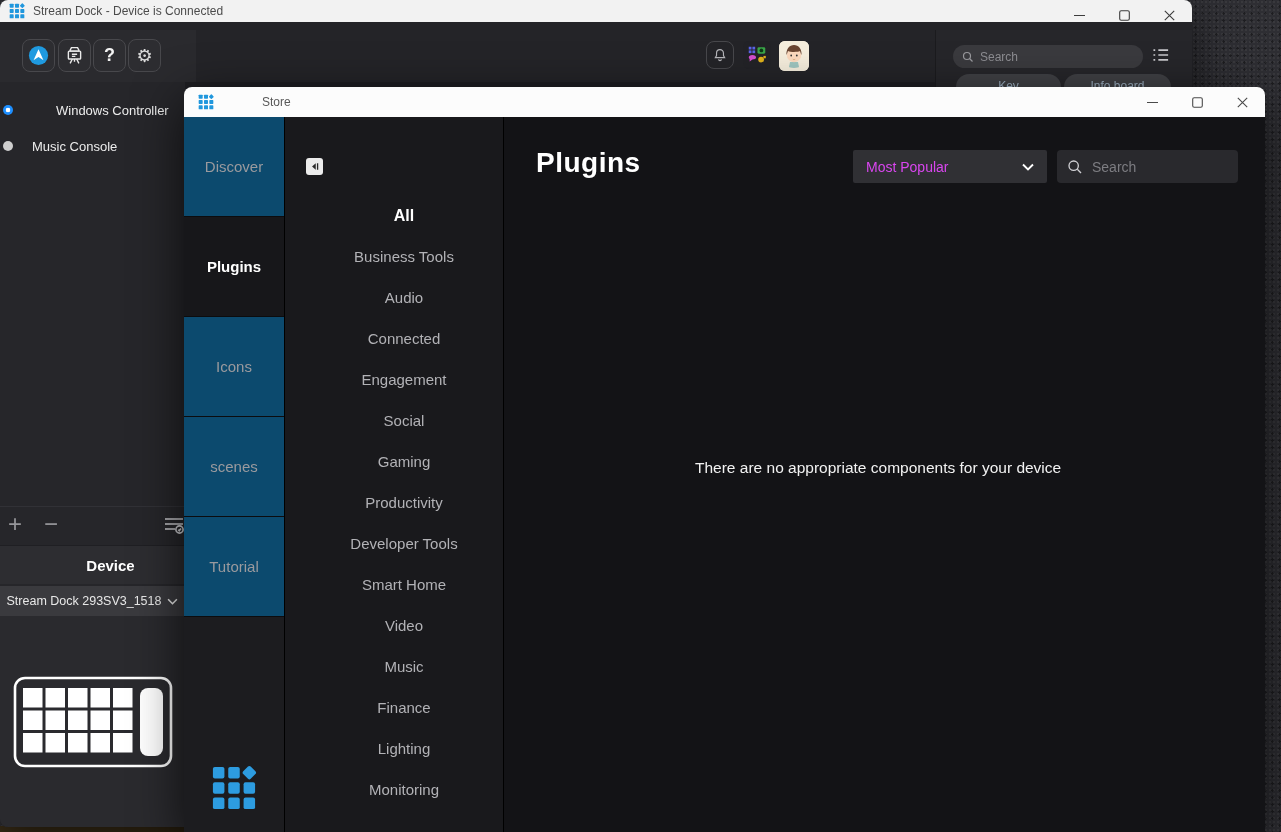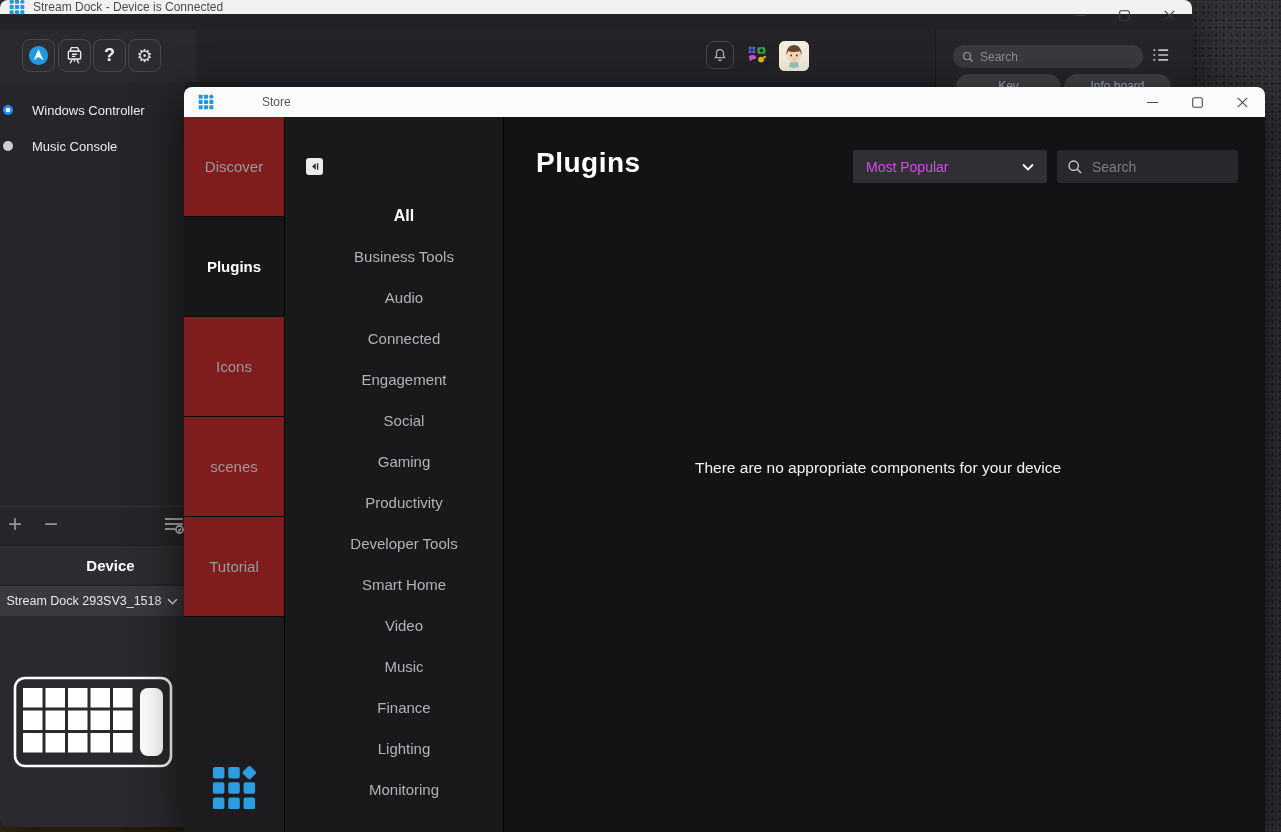--- a/index.html
+++ b/index.html
@@ -22,21 +22,21 @@
     background:#3a2d17; z-index:0; }
 
   svg{ display:block; }
 
   
   .main-window{
     position:absolute; left:0; top:0; width:1192px; height:827px;
     border-radius:8px; overflow:hidden; z-index:1;
     background:#232327; box-shadow:0 10px 40px rgba(0,0,0,.6);
   }
-  .mw-titlebar{ height:14px; background:#f2f2f2; display:flex; align-items:center; position:relative; }
+  .mw-titlebar{ height:22px; background:#f2f2f2; display:flex; align-items:center; position:relative; }
   .mw-titlebar .app-ico{ margin-left:9px; width:16px; height:16px; }
   .mw-title{ margin-left:8px; font-size:12px; color:#4b4b4b; }
   .win-controls{ position:absolute; right:0; top:0; height:30px; display:flex; }
   .win-ctl{ width:45px; height:30px; display:flex; align-items:center; justify-content:center; }
 
   .mw-toolbar{ position:absolute; top:30px; left:0; width:100%; height:52px; background:#242428; }
   .mw-toolbar .left-seg{ position:absolute; left:0; top:0; width:196px; height:52px; background:#2a2a2e; }
   .tb-btn{ position:absolute; top:9px; width:33px; height:33px; border:1px solid #48484c;
     border-radius:8px; background:#2d2d31; display:flex; align-items:center; justify-content:center; }
   .tb-q{ font-size:18px; font-weight:bold; color:#f2f2f2; }
@@ -94,21 +94,21 @@
     border-radius:8px 8px 0 0; overflow:hidden; z-index:2;
     background:#131316; box-shadow:0 14px 50px rgba(0,0,0,.7);
   }
   .sw-titlebar{ height:30px; background:#fcfcfc; display:flex; align-items:center; position:relative;gap:39px; }
   .sw-titlebar .app-ico{ margin-left:14px; width:16px; height:16px; }
   .sw-title{ margin-left:9px; font-size:12px; color:#585858; }
   .sw-body{ position:absolute; top:30px; left:0; right:0; bottom:0; display:flex; }
 
   .sw-tabs{ width:101px; flex:none; background:#1c1c1f; border-right:1px solid #000; position:relative; }
   .tab{ height:100px; display:flex; align-items:center; justify-content:center;
-    font-size:15px; color:#9a9a9e; background:#7f1d1d; border-bottom:1px solid #0c0c0e; }
+    font-size:15px; color:#9a9a9e; background:#0c4a6e; border-bottom:1px solid #0c0c0e; }
   .tab.selected{ background:#17171a; color:#fff; font-weight:bold; }
   .sw-logo{ position:absolute; top:648px; left:50%; transform:translateX(-50%); }
 
   .sw-cats{ width:219px; flex:none; background:#19191c; border-right:1px solid #000; position:relative; }
   .collapse-btn{ position:absolute; left:21px; top:41px; width:17px; height:17px; background:#ececec;
     border-radius:3px; display:flex; align-items:center; justify-content:center; }
   .cat-list{ position:absolute; top:78px; left:0; right:0; bottom:0; overflow:hidden;text-align:center; }
   .cat{ height:41px; line-height:41px; padding-left:20px; font-size:15px; color:#b2b2b6; white-space:nowrap; }
   .cat.selected{ color:#fff; font-weight:bold; font-size:16px; }
 
@@ -248,21 +248,21 @@
       </svg>
     </span>
     <div class="rp-btn b1">Key</div>
     <div class="rp-btn b2">Info board</div>
   </div>
 
   <div class="mw-sidebar">
 
     <div>
 
-        <div class="profile selected" style="top: 10px;">
+        <div class="profile selected" style="top: 10px; gap: 24px;">
           <span class="radio"></span>
           <span class="plabel">Windows Controller</span>
         </div>
 
         <div class="profile" style="top: 46px;">
           <span class="radio"></span>
           <span class="plabel">Music Console</span>
         </div>
 
     </div>

